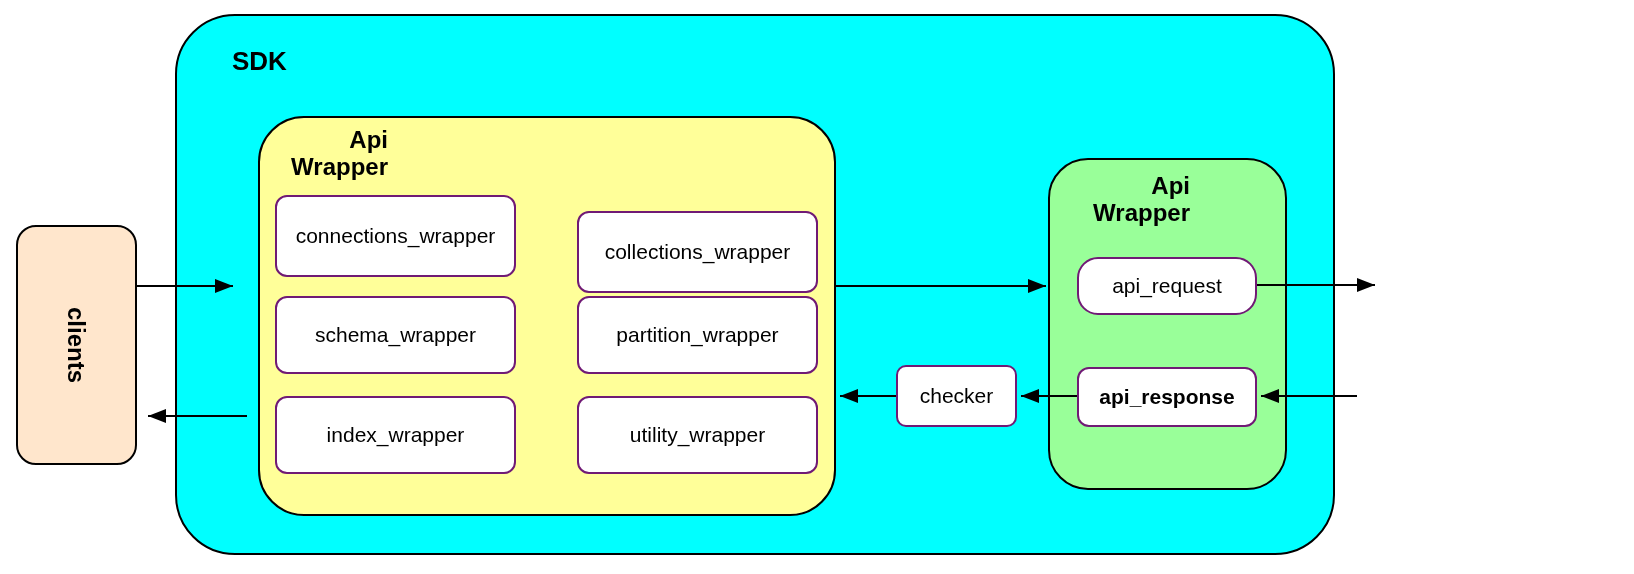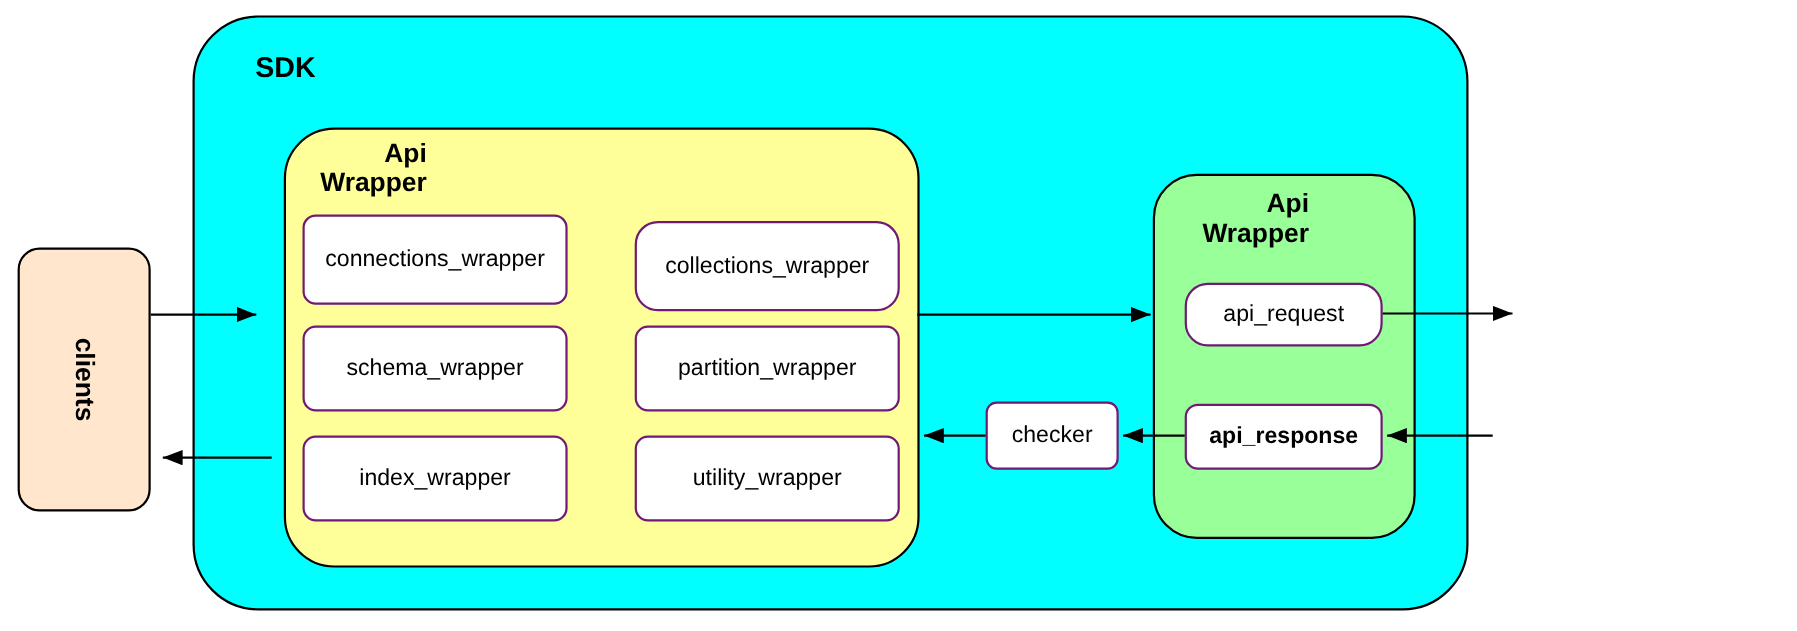--- a/index.html
+++ b/index.html
@@ -70,21 +70,21 @@
   </div>
 
   <div class="node api-wrapper" style="background: rgb(255, 255, 153);">
     <div class="container-label aw-label">
       <div>Api</div>
       <div>Wrapper</div>
     </div>
   </div>
 
   <div class="wbox" style="left: 275px; top: 195px; width: 241px; height: 82px; background: rgb(255, 255, 255);">connections_wrapper</div>
-  <div class="wbox" style="left: 577px; top: 201px; width: 241px; height: 82px; background: rgb(255, 255, 255); border-radius: 21px;">collections_wrapper</div>
+  <div class="wbox" style="left: 577px; top: 211px; width: 241px; height: 82px; background: rgb(255, 255, 255);">collections_wrapper</div>
   <div class="wbox" style="left: 275px; top: 296px; width: 241px; height: 78px; background: rgb(255, 255, 255);">schema_wrapper</div>
   <div class="wbox" style="left: 275px; top: 396px; width: 241px; height: 78px; background: rgb(255, 255, 255);">index_wrapper</div>
   <div class="wbox" style="left: 577px; top: 296px; width: 241px; height: 78px; background: rgb(255, 255, 255);">partition_wrapper</div>
   <div class="wbox checker" style="left: 896px; top: 365px; width: 121px; height: 62px; background: rgb(255, 255, 255);">checker</div>
 
   <div class="wbox" style="left: 577px; top: 396px; width: 241px; height: 78px; background: rgb(255, 255, 255);">utility_wrapper</div>
 
   <div class="node api-gateway" style="background: rgb(153, 255, 153);">
     <div class="container-label gw-label">
       <div>Api</div>

